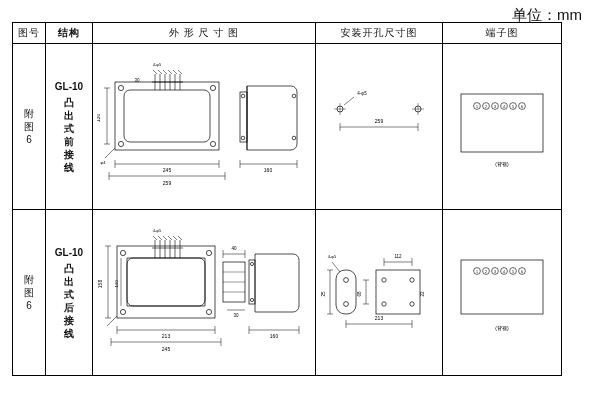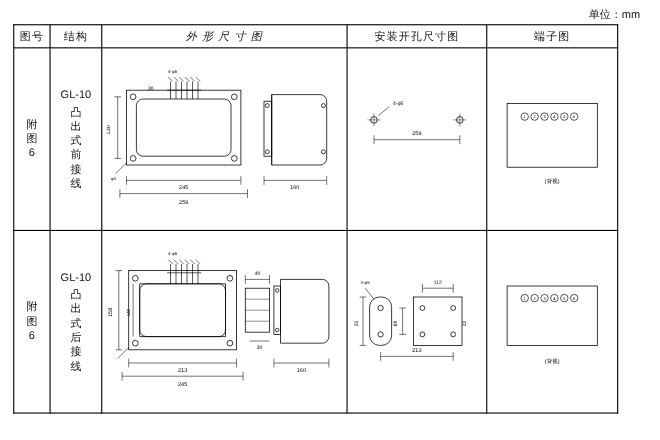--- a/index.html
+++ b/index.html
@@ -2,42 +2,42 @@
 <html><head>
 <meta charset="utf-8">
 <style>
   html,body{margin:0;padding:0;}
   body{
     width:600px;height:400px;background:#ffffff;
     font-family:"Liberation Sans","DejaVu Sans",sans-serif;
     color:#111;overflow:hidden;position:relative;
   }
   .unit{
-    position:absolute;top:6px;right:18px;font-size:10px;color:#111;
+    position:absolute;top:6px;right:18px;font-size:15px;color:#111;
   }
   table.main{
     position:absolute;left:12px;top:22px;width:546px;height:352px;
     border-collapse:collapse;table-layout:fixed;
   }
   table.main td,table.main th{
     border:1px solid #000;padding:0;vertical-align:middle;text-align:center;
   }
   thead th{height:20px;font-size:10px;font-weight:normal;letter-spacing:1px;}
   .col-num{width:32px;}
-  .col-struct{width:46px;}
-  .col-outline{width:222px;font-style:italic;}
+  .col-struct{width:46px;font-weight:bold;}
+  .col-outline{width:222px;}
   .col-hole{width:126px;}
   .col-term{width:118px;margin-left:47px;}
   .rowbody{height:166px;}
   .vtext{
     font-size:10px;line-height:13px;
     display:flex;flex-direction:column;align-items:center;justify-content:center;
     height:100%;
   }
-  .struct-cell{font-size:9.5px;line-height:12px;}
+  .struct-cell{font-size:9.5px;line-height:12px;font-weight:bold;}
   .struct-cell .model{display:block;margin-bottom:3px;}
   svg{display:block;}
   .svgholder{display:flex;align-items:center;justify-content:center;height:100%;}
   text{font-family:"Liberation Sans","DejaVu Sans",sans-serif;}
 </style>
 </head>
 <body>
 
 <div class="unit">单位：mm</div>
 

